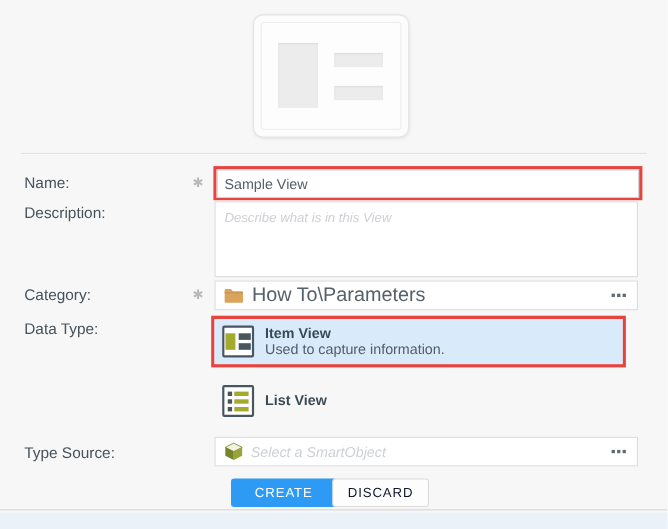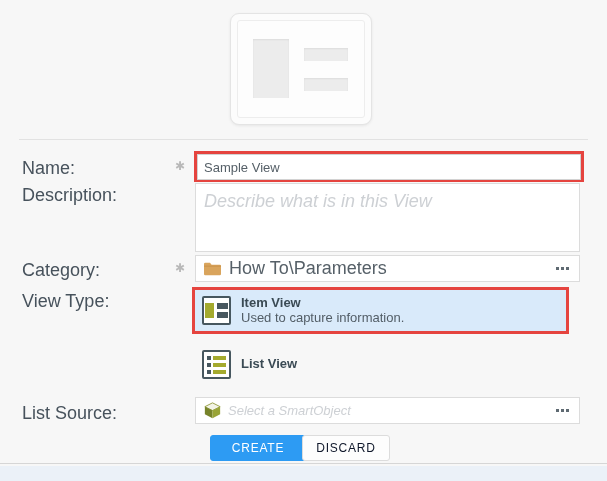--- a/index.html
+++ b/index.html
@@ -10,31 +10,31 @@
   .thumb{position:absolute;left:230px;top:13px;width:140px;height:110px;background:#fcfcfc;
          border:1px solid #e4e4e4;border-radius:9px;box-shadow:0 1px 3px rgba(0,0,0,.07);}
   .thumb-frame{position:absolute;inset:6px;border:1px solid #ededed;border-radius:3px;background:#fdfdfd;}
   .thumb-shape{position:absolute;background:#ececec;box-shadow:inset 0 1px 2px rgba(0,0,0,.07);}
   .thumb-col{left:22px;top:25px;width:36px;height:59px;}
   .thumb-bar1{left:73px;top:34px;width:44px;height:13px;}
   .thumb-bar2{left:73px;top:64px;width:44px;height:13px;}
 
   .hr1{position:absolute;left:19px;top:139px;width:569px;height:1px;background:#e2e2e2;}
 
-  .lbl{position:absolute;left:22px;color:#47525c;font-size:18px;}
+  .lbl{position:absolute;left:22px;color:#47525c;font-size:14px;}
   .star{position:absolute;left:175px;color:#b9b9b9;font-size:12px;}
 
   .callout{border:3px solid var(--accent-red);box-sizing:border-box;position:absolute;background:#fff;}
 
   .txtin{width:100%;height:100%;box-sizing:border-box;border:1px solid #d2d2d2;background:#fff;
          font-family:inherit;font-size:13px;color:#566068;padding:12px 6px;outline:none;}
 
   .descarea{position:absolute;left:195px;top:183px;width:385px;height:69px;box-sizing:border-box;
             border:1px solid #dcdcdc;background:#fff;resize:none;font-family:inherit;
-            font-size:18px;font-style:italic;padding:7px 8px;color:#566068;outline:none;}
+            font-size:12px;font-style:italic;padding:7px 8px;color:#566068;outline:none;}
   .descarea::placeholder{color:#cdd0d4;opacity:1;}
 
   .field{position:absolute;left:195px;width:385px;height:27px;box-sizing:border-box;background:#fff;
          border:1px solid #dcdcdc;display:flex;align-items:center;padding:0 8px;cursor:pointer;}
   .field .val{font-size:18px;color:#566068;margin-left:8px;}
   .field .ph{font-size:13px;font-style:italic;color:#cdd0d4;margin-left:7px;}
 
   .dots{margin-left:auto;display:flex;gap:2px;align-items:center;cursor:pointer;padding:4px 2px;}
   .dots i{display:block;width:3px;height:3px;background:#5f6a72;}
 
@@ -99,21 +99,21 @@
       </svg>
     </span>
     <span class="val">How To\Parameters</span>
     <span class="dots">
         <i></i>
         <i></i>
         <i></i>
       </span>
   </div>
 
-  <div class="lbl" style="top:291px;">View Type:</div>
+  <div class="lbl" style="top:291px;">Data Type:</div>
 
   <div class="callout opt-item-wrap">
     <div class="opt opt-item">
       <span class="vticon vticon-item">
         <span class="vbar"></span>
         <span class="hcol">
             <span class="hbar"></span>
             <span class="hbar"></span>
           </span>
       </span>
@@ -137,21 +137,21 @@
       <span class="row">
           <span class="sq"></span>
           <span class="ln"></span>
         </span>
     </span>
     <span class="opt-text">
       <div class="opt-title">List View</div>
     </span>
   </div>
 
-  <div class="lbl" style="top:403px;">List Source:</div>
+  <div class="lbl" style="top:403px;">Type Source:</div>
   <div class="field" style="top:397px;">
     <span style="display:flex;">
       <svg width="17" height="17" viewBox="0 0 20 20">
         <polygon points="10,1 19,5.5 10,10 1,5.5" fill="#f2f3e6" stroke="#8a9430" stroke-width="1"></polygon>
         <polygon points="1,5.5 10,10 10,19 1,14.5" fill="#77832a"></polygon>
         <polygon points="19,5.5 10,10 10,19 19,14.5" fill="#99a437"></polygon>
       </svg>
     </span>
     <span class="ph">Select a SmartObject</span>
     <span class="dots">

